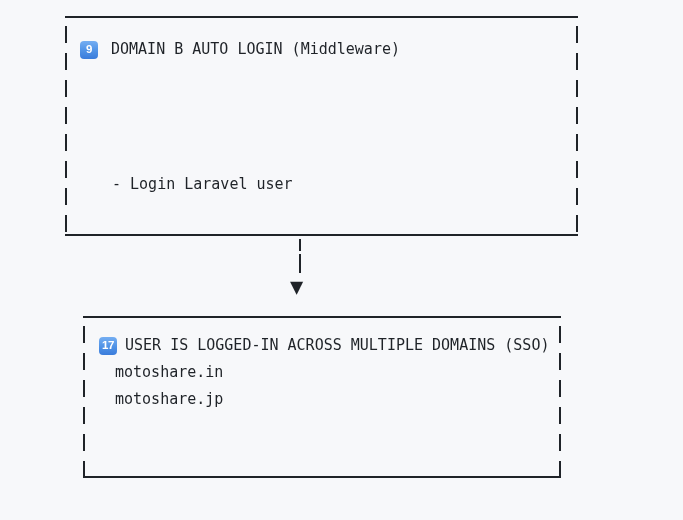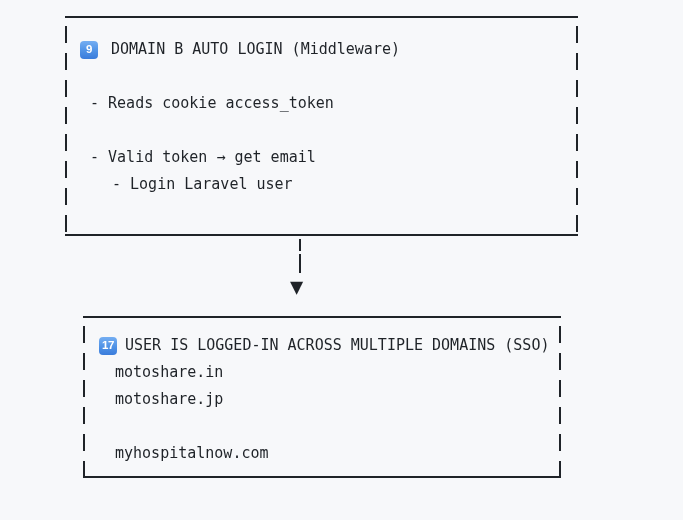--- a/index.html
+++ b/index.html
@@ -70,32 +70,29 @@
 </head>
 <body>
 
 <div class="canvas">
 
   <div class="box box1">
     <div class="row hdr">
       <span class="badge">9</span>
       <span>DOMAIN B AUTO LOGIN (Middleware)</span>
     </div>
-    <div class="row b1-item i0">- Reads cookie access_token</div>
-    <div class="row b1-item i2">- Valid token → get email</div>
     <div class="row b1-item i3">- Login Laravel user</div>
   </div>
 
   <span class="flow-dash dash1"></span>
   <span class="flow-dash dash2"></span>
   <span class="arrow-head">▼</span>
 
   <div class="box box2">
     <div class="row hdr">
       <span class="badge">17</span>
       <span>USER IS LOGGED-IN ACROSS MULTIPLE DOMAINS (SSO)</span>
     </div>
     <div class="row b2-item i0">motoshare.in</div>
     <div class="row b2-item i1">motoshare.jp</div>
-    <div class="row b2-item i3">myhospitalnow.com</div>
   </div>
 
 </div>
 
 </body></html>

